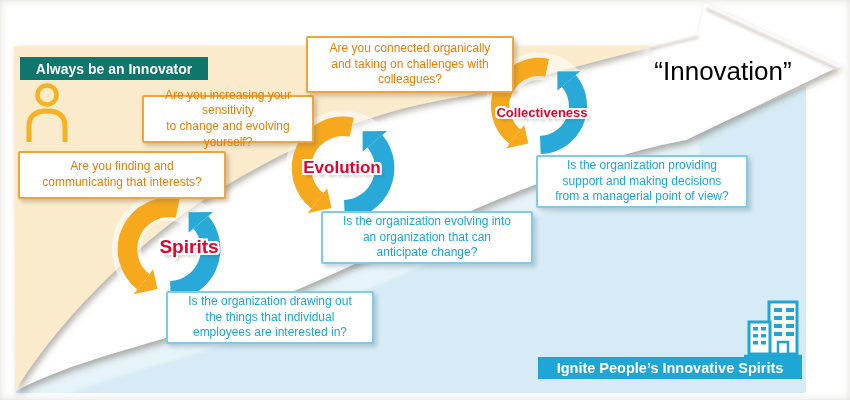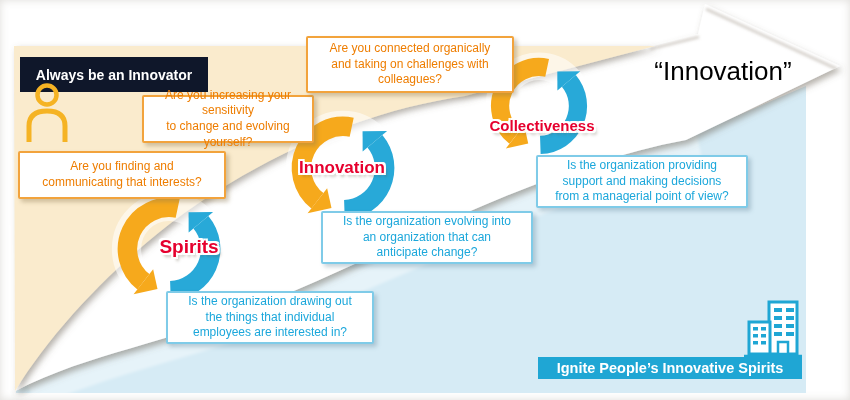--- a/index.html
+++ b/index.html
@@ -4,39 +4,39 @@
 <style>
   html,body{margin:0;padding:0;background:#ffffff;}
   .stage{
     position:relative;width:850px;height:400px;overflow:hidden;background:#fff;
     font-family:"Liberation Sans",sans-serif;
     box-shadow:inset 0 0 9px rgba(110,100,85,.22);
   }
   .bg{position:absolute;left:0;top:0;}
   .icon-svg{position:absolute;}
   .header-badge{
-    position:absolute;left:20px;top:57px;width:188px;height:35px;
-    background:#0f172a;color:#fff;font-weight:bold;font-size:14px;
+    position:absolute;left:20px;top:57px;width:188px;height:23px;
+    background:#0f766e;color:#fff;font-weight:bold;font-size:14px;
     display:flex;align-items:center;justify-content:center;white-space:nowrap;
   }
   .qbox{
     position:absolute;display:flex;align-items:center;justify-content:center;
     text-align:center;background:#fff;font-weight:normal;font-size:12px;line-height:1.3;
     white-space:pre-line;box-sizing:border-box;border-radius:2px;padding:2px 4px;
   }
   .qbox.orange{border:2px solid #F2A33C;color:#EE7D00;box-shadow:3px 3px 4px rgba(140,120,80,.40);}
   .qbox.blue{border:2px solid #7FCBE8;color:#1BA7DB;box-shadow:3px 3px 4px rgba(95,130,150,.35);}
   .cycle-label{
     position:absolute;transform:translate(-50%,-50%);font-weight:bold;color:#E6002E;white-space:nowrap;
     text-shadow:-2px -2px 0 #fff,2px -2px 0 #fff,-2px 2px 0 #fff,2px 2px 0 #fff,
                 -2px 0 0 #fff,2px 0 0 #fff,0 -2px 0 #fff,0 2px 0 #fff,3px 4px 3px rgba(90,80,60,.35);
   }
   .label-autonomy{left:189px;top:247px;font-size:19px;}
   .label-evolution{left:342px;top:168px;font-size:17px;}
-  .label-collectiveness{left:542px;top:125px;font-size:15px;}
+  .label-collectiveness{left:542px;top:112px;font-size:13px;}
   .innovation{
     position:absolute;left:723px;top:71px;transform:translate(-50%,-50%);
     font-size:26px;font-weight:normal;color:#000000;white-space:nowrap;
   }
   .banner{
     position:absolute;left:538px;top:357px;width:264px;height:22px;
     background:#1FA6D4;color:#fff;font-weight:bold;font-size:14.5px;
     display:flex;align-items:center;justify-content:center;white-space:nowrap;
   }
 </style>
@@ -118,21 +118,21 @@
 the things that individual
 employees are interested in?</div>
   <div class="qbox blue" style="left:321px;top:211px;width:212px;height:53px;">Is the organization evolving into
 an organization that can
 anticipate change?</div>
   <div class="qbox blue" style="left:536px;top:155px;width:212px;height:53px;">Is the organization providing
 support and making decisions
 from a managerial point of view?</div>
 
   <div class="cycle-label label-autonomy">Spirits</div>
-  <div class="cycle-label label-evolution">Innovation</div>
+  <div class="cycle-label label-evolution">Evolution</div>
   <div class="cycle-label label-collectiveness">Collectiveness</div>
 
   <div class="innovation">“Innovation”</div>
 
   <svg class="icon-svg" style="left:744px;top:297px;" width="58" height="62" viewBox="0 0 58 62">
     <g fill="#ffffff" stroke="#1FA6D4" stroke-width="3">
       <rect x="25" y="5" width="28" height="52"></rect>
       <rect x="5" y="25" width="21" height="32"></rect>
     </g>
     <g fill="#1FA6D4">

